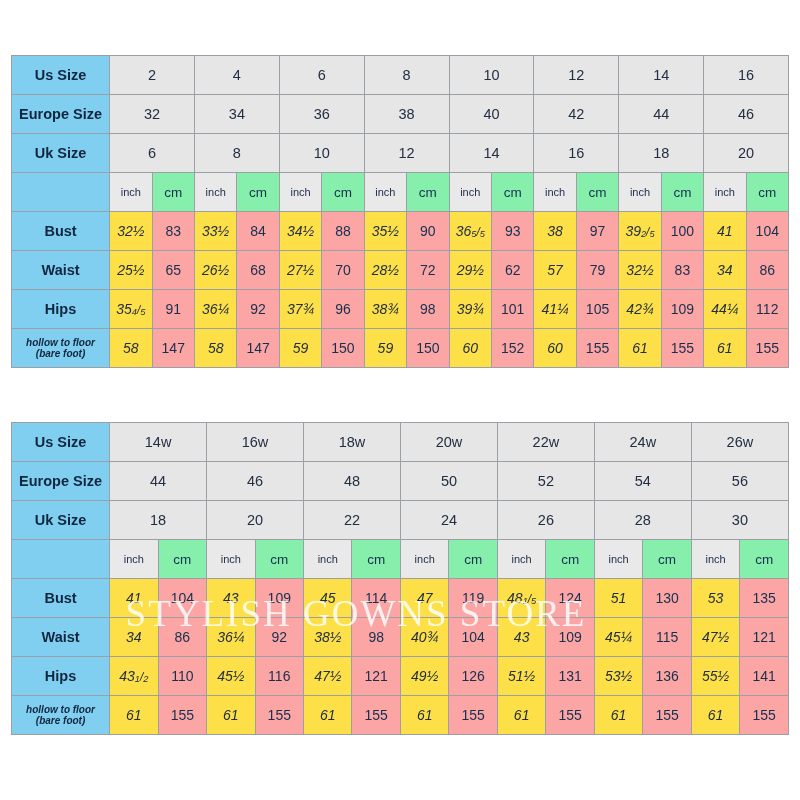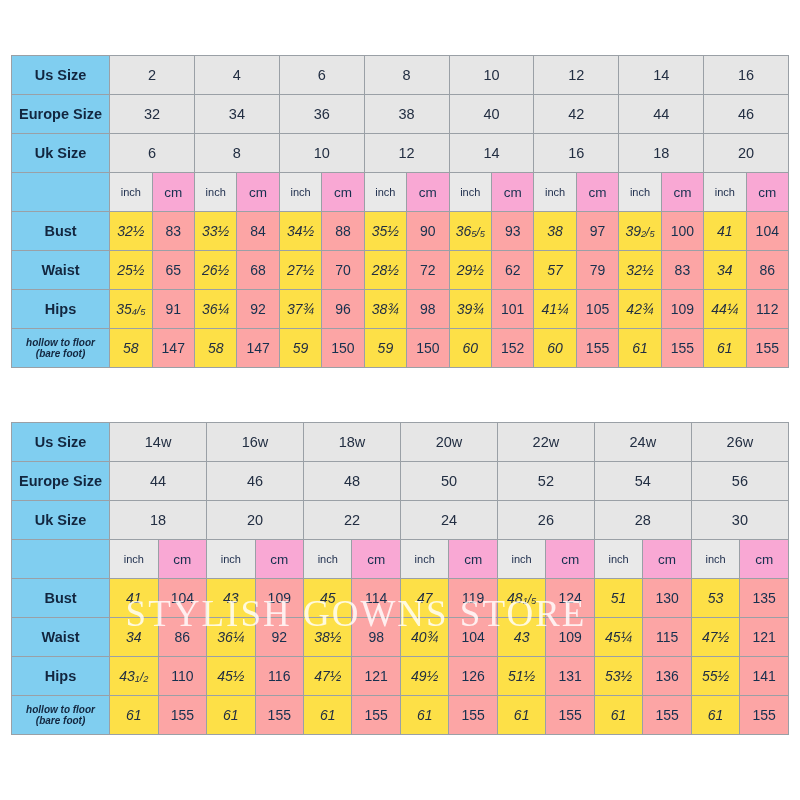--- a/index.html
+++ b/index.html
@@ -51,21 +51,21 @@
   }
   .chart td.rowlabel.blank{background:#80cef0;}
 
   
   .chart td.unit-inch{
     background:#e9e9e9;
     font-size:11px;
     color:#20304f;
   }
   .chart td.unit-cm{
-    background:#f9a8d4;
+    background:#86efac;
     font-size:13.5px;
     color:#16304f;
   }
 
   
   .chart td.v-inch{background:#fde047;color:#222e42;font-style:italic;}
   .chart td.v-cm{background:#fca5a5;color:#15304e;}
 
   .chart tr.size-row td.sizeval{
     background:#e6e6e6;

